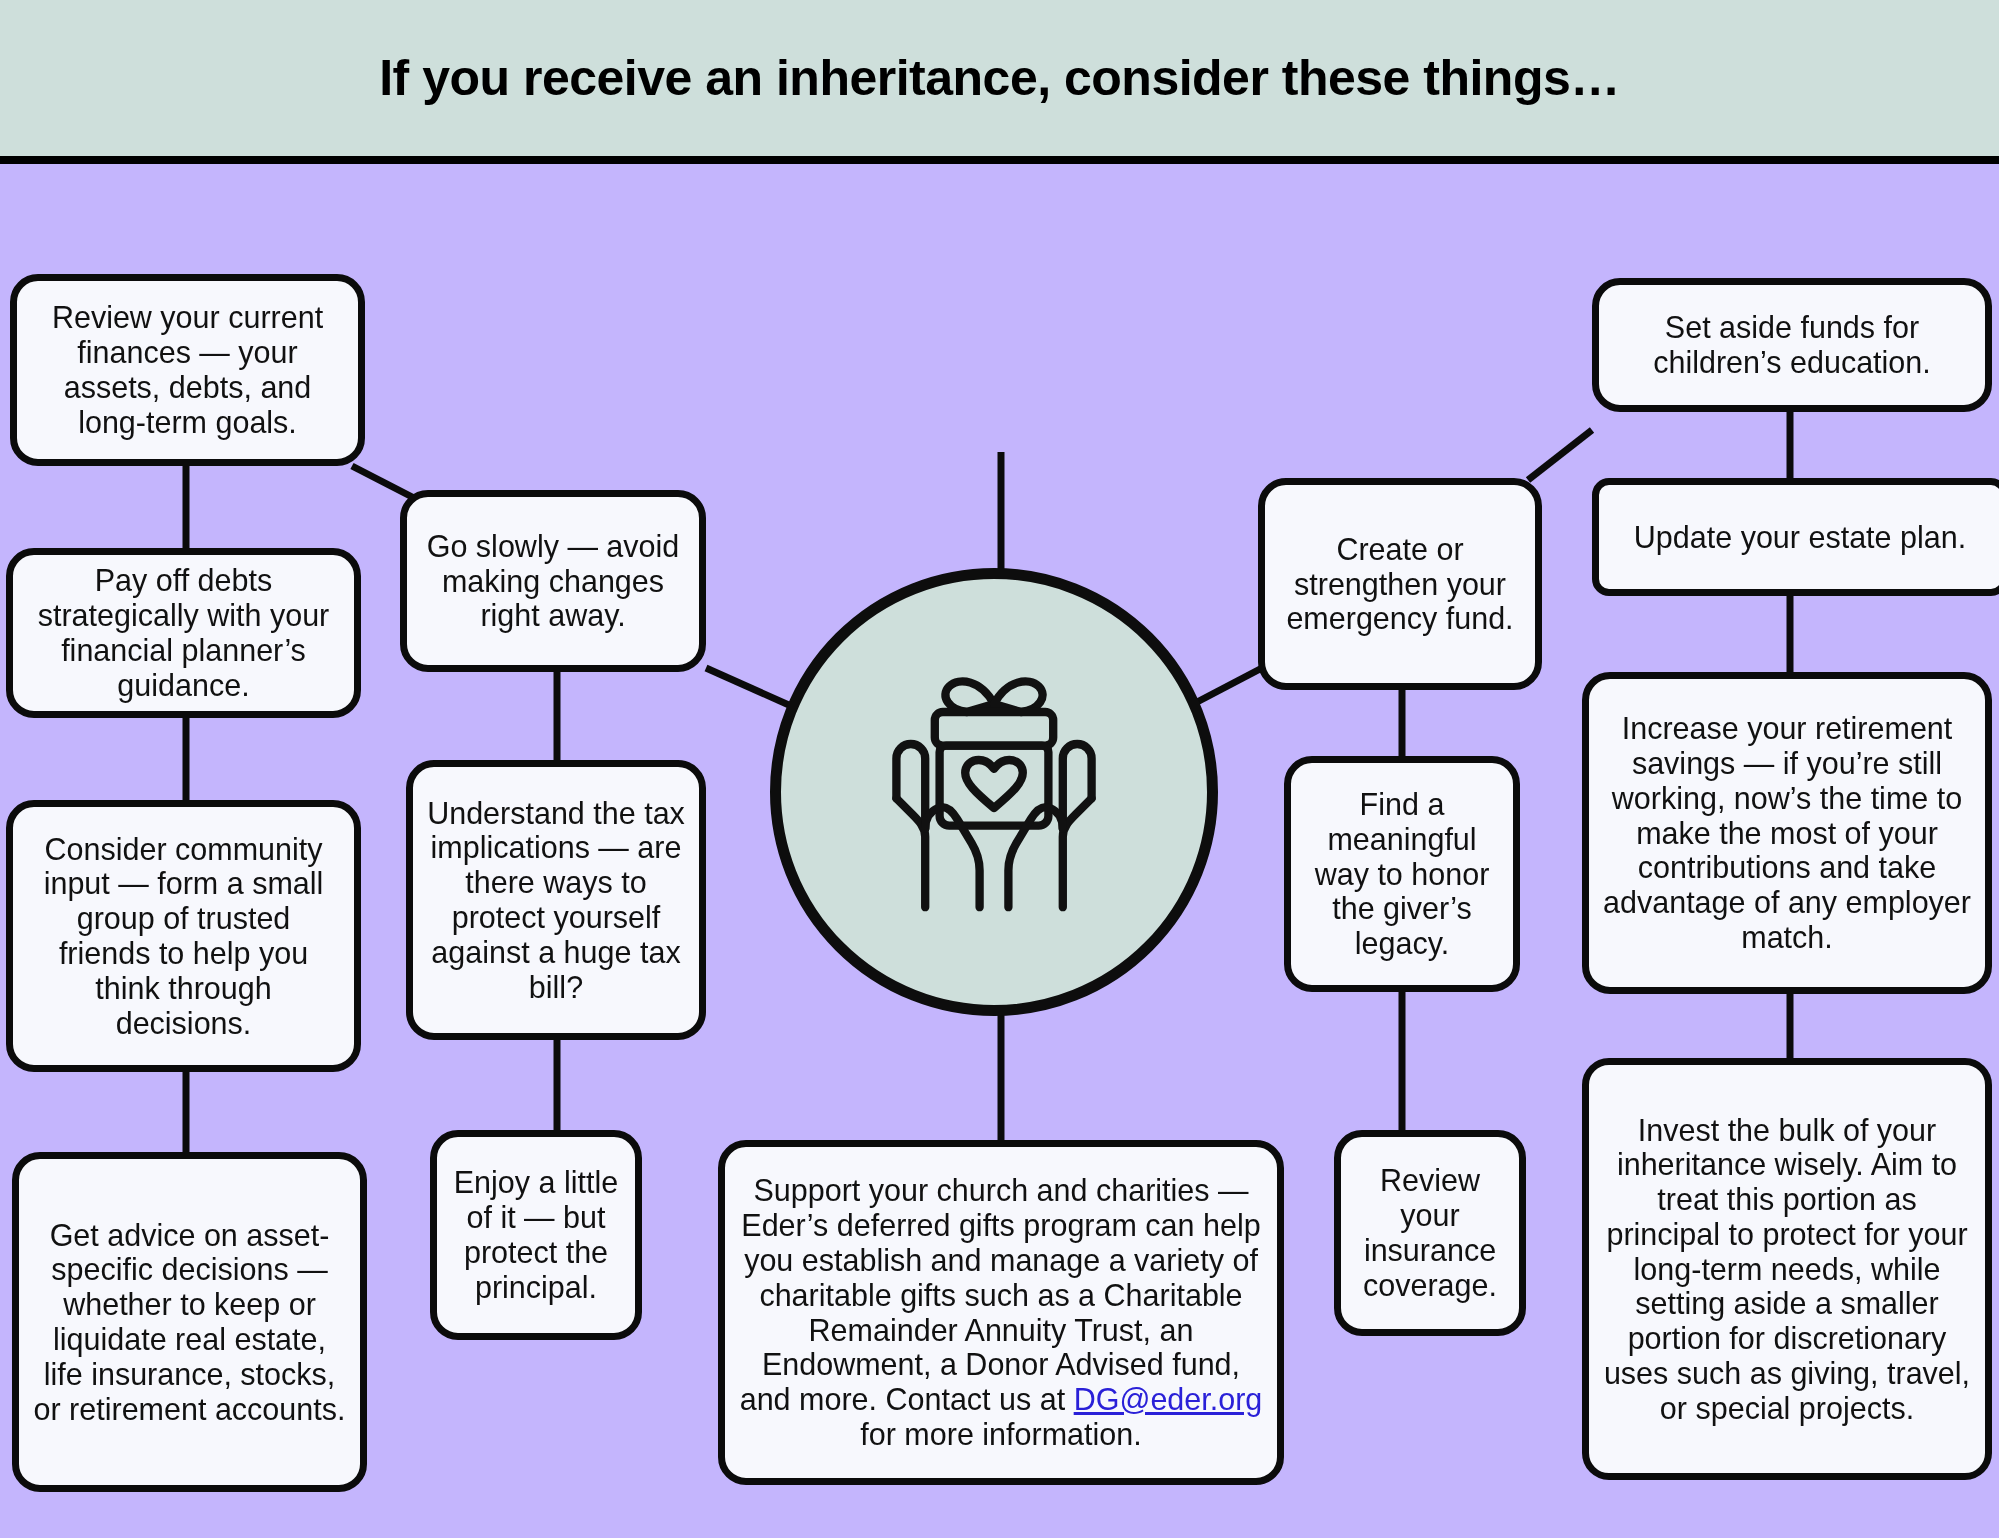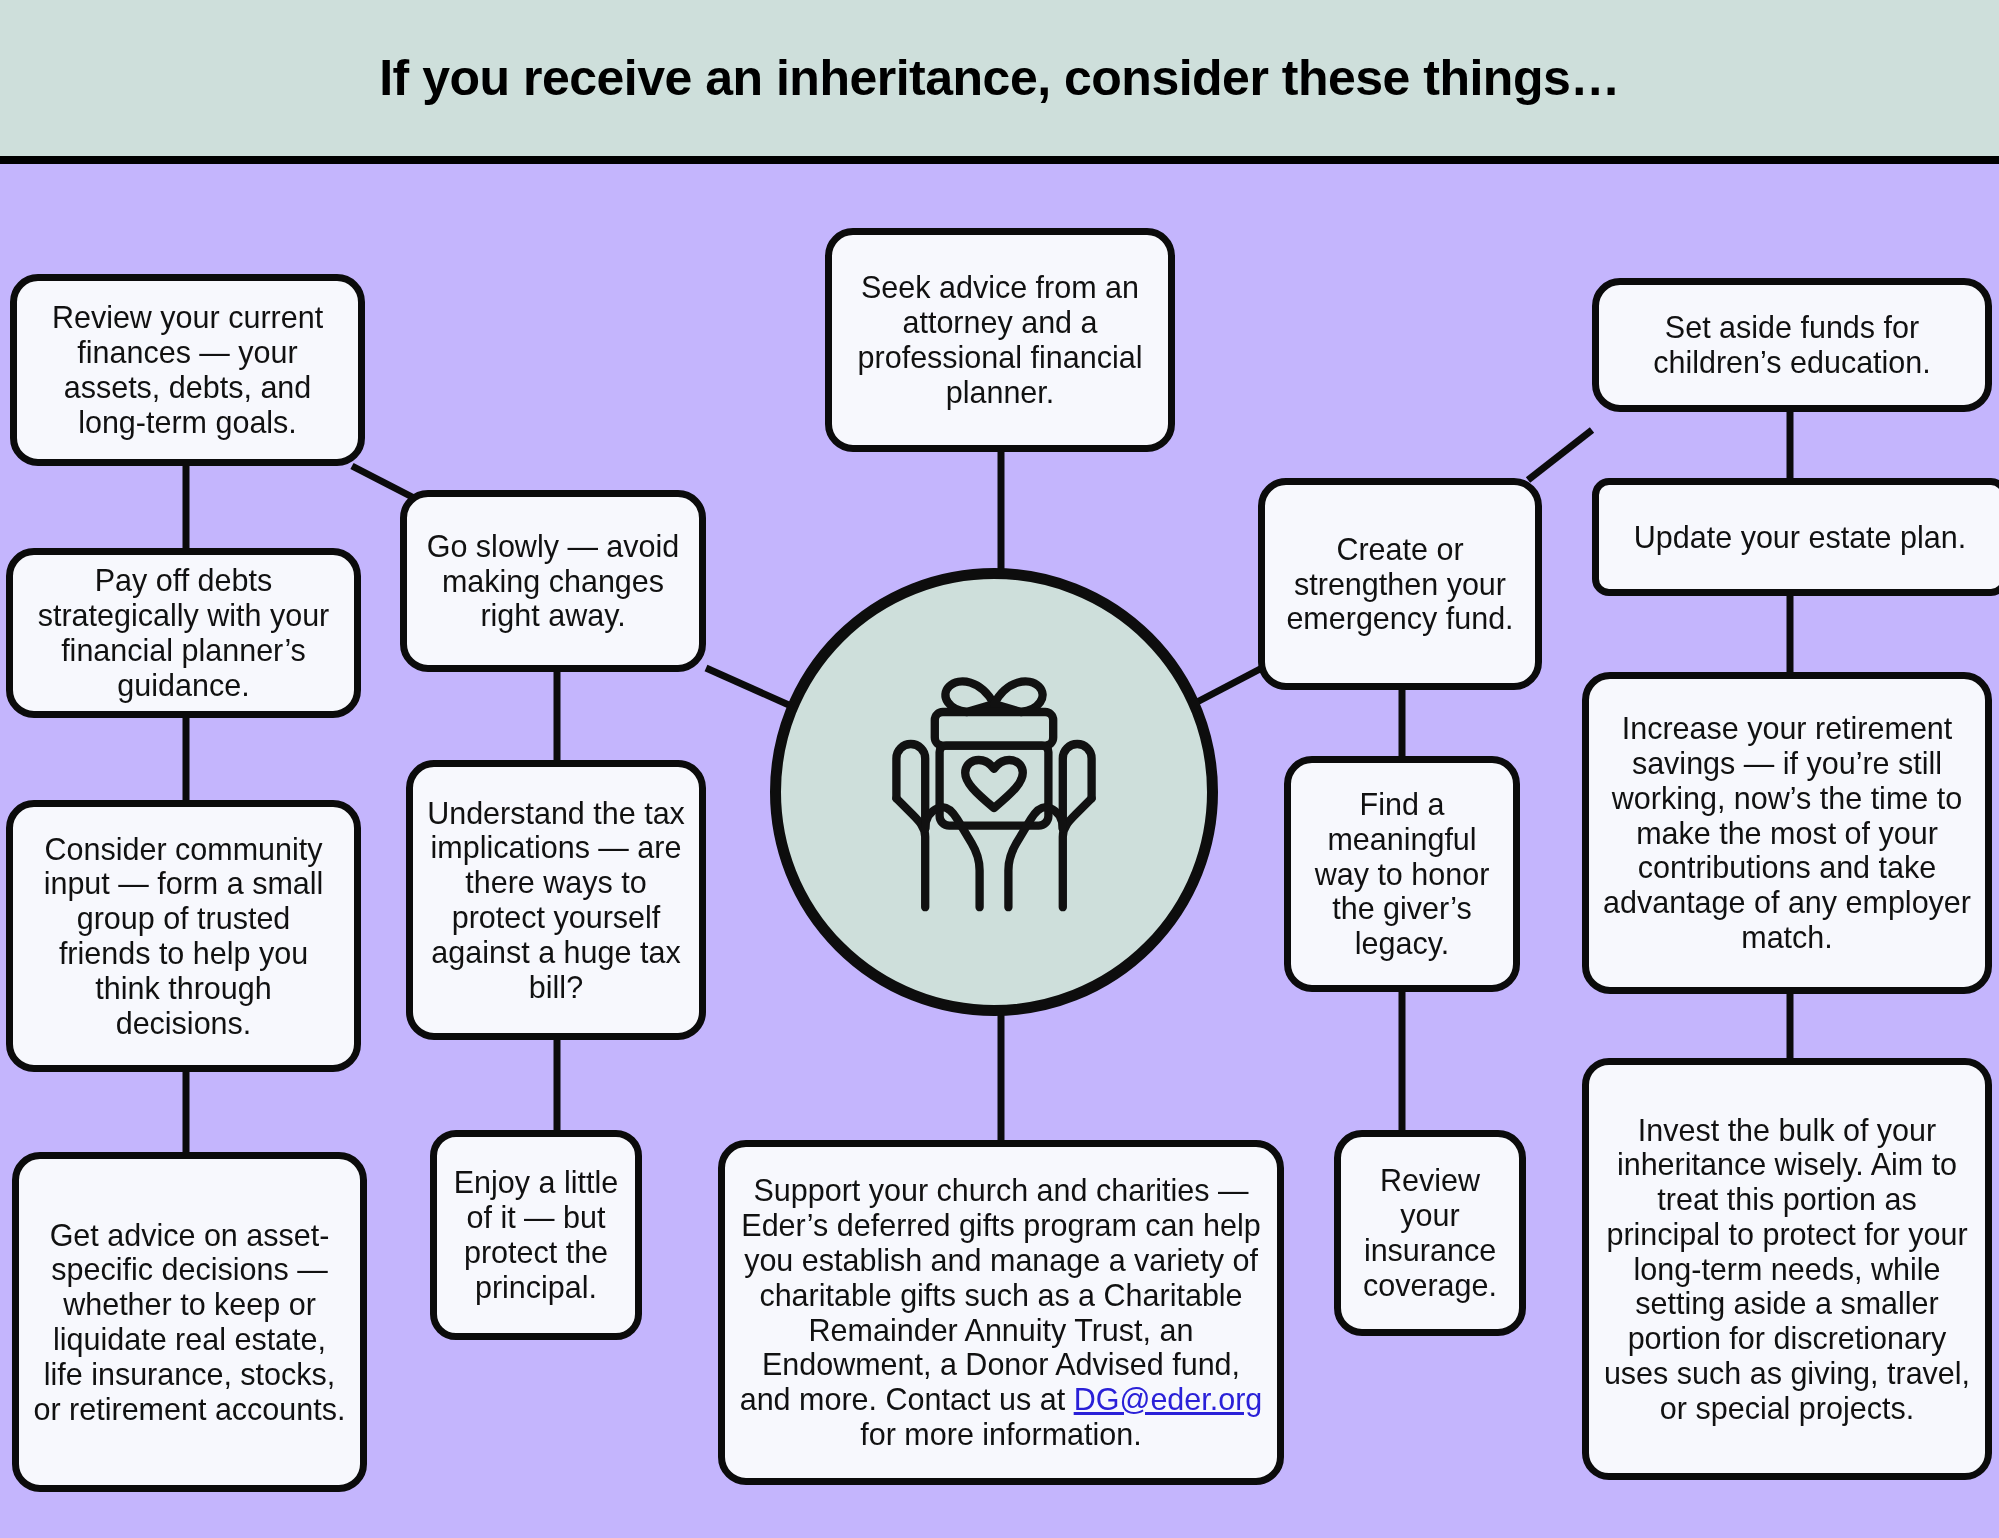--- a/index.html
+++ b/index.html
@@ -141,27 +141,24 @@
   </div>
 
   <div class="node" style="left:400px; top:490px; width:306px; height:182px;">
     <div class="txt">Go slowly — avoid making changes right away.</div>
   </div>
 
   <div class="node" style="left:406px; top:760px; width:300px; height:280px;">
     <div class="txt">Understand the tax implications — are there ways to protect yourself against a huge tax bill?</div>
   </div>
 
-  <div class="node" style="left:430px; top:1130px; width:212px; height:210px;border-radius:26px;">
+  <div class="node" style="left:430px; top:1130px; width:212px; height:210px;">
     <div class="txt">Enjoy a little of it — but protect the principal.</div>
   </div>
 
-  <div class="node" style="left:825px; top:228px; width:350px; height:224px;">
-    <div class="txt">Seek advice from an attorney and a professional financial planner.</div>
-  </div>
 
   <div class="node" style="left:718px; top:1140px; width:566px; height:345px;">
     <div class="txt">
       <span>Support your church and charities — Eder’s deferred gifts program can help you establish and manage a variety of charitable gifts such as a Charitable Remainder Annuity Trust, an Endowment, a Donor Advised fund, and more. Contact us at </span><a class="link-mail" href="#">DG@eder.org</a><span> for more information.</span>
     </div>
   </div>
 
   <div class="node" style="left:1258px; top:478px; width:284px; height:212px;">
     <div class="txt">Create or strengthen your emergency fund.</div>
   </div>

